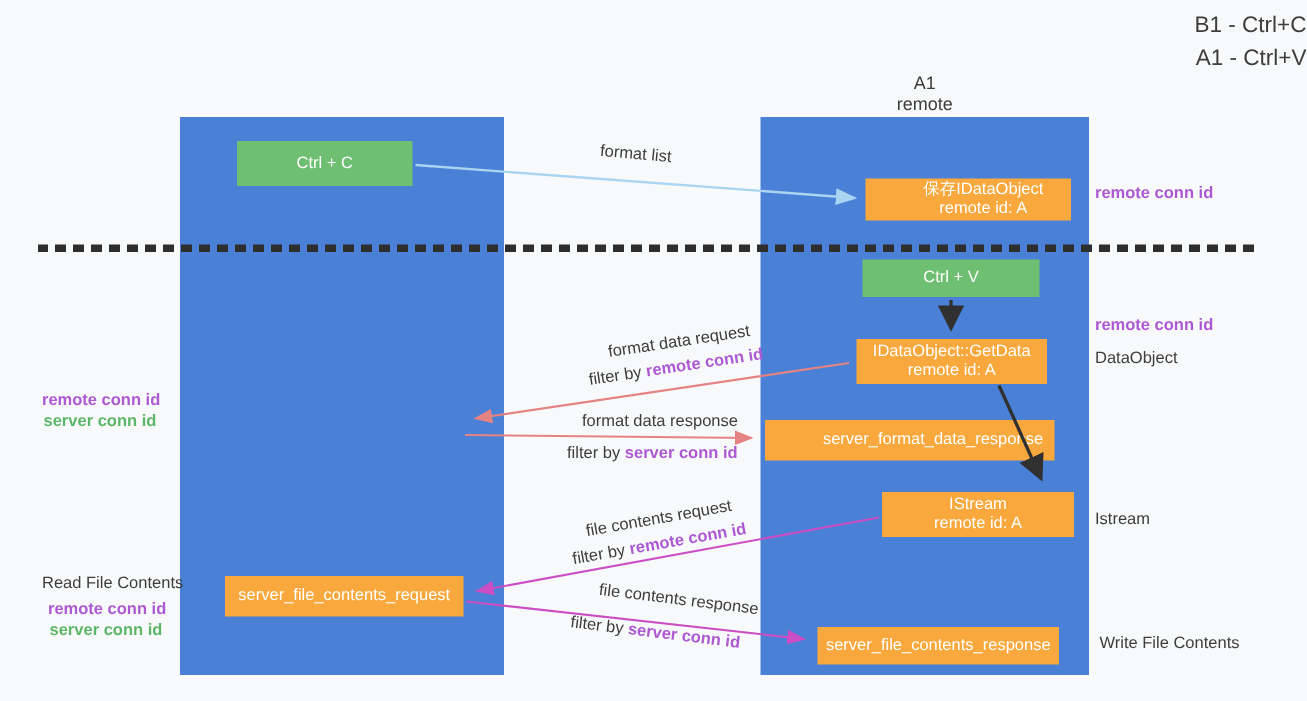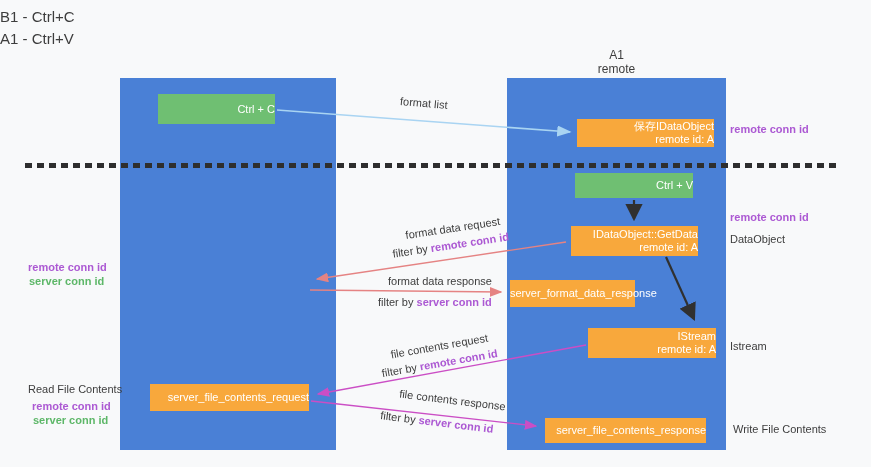--- a/index.html
+++ b/index.html
@@ -8,21 +8,21 @@
     background:var(--background,#f8f9fa);
   }
   .canvas{
     position:relative;
     width:871px;height:467px;
     background:var(--background,#f8f9fa);
     overflow:hidden;
   }
   .title{
     position:absolute;left:0;top:6px;width:100%;
-    text-align:left;font-size:15px;line-height:22px;
+    text-align:right;font-size:15px;line-height:22px;
     color:var(--text-dark,#3d3d3d);
   }
   .col-header{
     position:absolute;top:48px;text-align:center;
     font-size:12px;line-height:14px;color:var(--text-dark,#3d3d3d);
   }
   .column{
     position:absolute;top:78px;height:372px;
     background:var(--column-blue,#4a80d6);
     z-index:1;
@@ -37,21 +37,21 @@
   .st-red{stroke:var(--arrow-red,#e58383);stroke-width:1.4;fill:none;}
   .st-magenta{stroke:var(--arrow-magenta,#cb4ec5);stroke-width:1.4;fill:none;}
   .st-black{stroke:var(--arrow-black,#303030);stroke-width:2.2;fill:none;}
   .mk-blue{fill:var(--arrow-blue,#a9d4f2);}
   .mk-red{fill:var(--arrow-red,#e58383);}
   .mk-magenta{fill:var(--arrow-magenta,#cb4ec5);}
   .mk-black{fill:var(--arrow-black,#303030);}
   .box{
     position:absolute;z-index:2;
     color:var(--box-text,#fff);
-    text-align:right;font-size:11px;white-space:nowrap;
+    text-align:center;font-size:11px;white-space:nowrap;
   }
   .orange{background:var(--box-orange,#f8a83c);}
   .green-box{background:var(--box-green,#6fbf72);}
   .two-line{display:flex;flex-direction:column;justify-content:center;line-height:13px;}
   .lbl{
     position:absolute;z-index:5;
     font-size:11px;color:var(--text-dark,#3d3d3d);
     white-space:nowrap;
   }
   .kw-purple{color:var(--accent-purple,#ac59d3);font-weight:bold;}
@@ -114,21 +114,21 @@
   <div class="box green-box" style="left:575px;top:173px;width:118px;height:25px;line-height:25px;">
     <span>Ctrl + V</span>
   </div>
 
   <div class="box orange two-line" style="left:571px;top:226px;width:127px;height:30px;">
     <div>IDataObject::GetData</div>
     <div>remote id: A</div>
   </div>
 
 
-  <div class="box orange" style="left:510px;top:280px;width:125px;height:27px;line-height:27px;">
+  <div class="box orange" style="left:510px;top:280px;width:162px;height:27px;line-height:27px;padding-left:31px;">
     <span>server_format_data_response</span>
   </div>
 
   <div class="box orange two-line" style="left:588px;top:328px;width:128px;height:30px;">
     <div>IStream</div>
     <div>remote id: A</div>
   </div>
 
   <div class="box orange" style="left:545px;top:418px;width:161px;height:25px;line-height:25px;">
     <span>server_file_contents_response</span>

